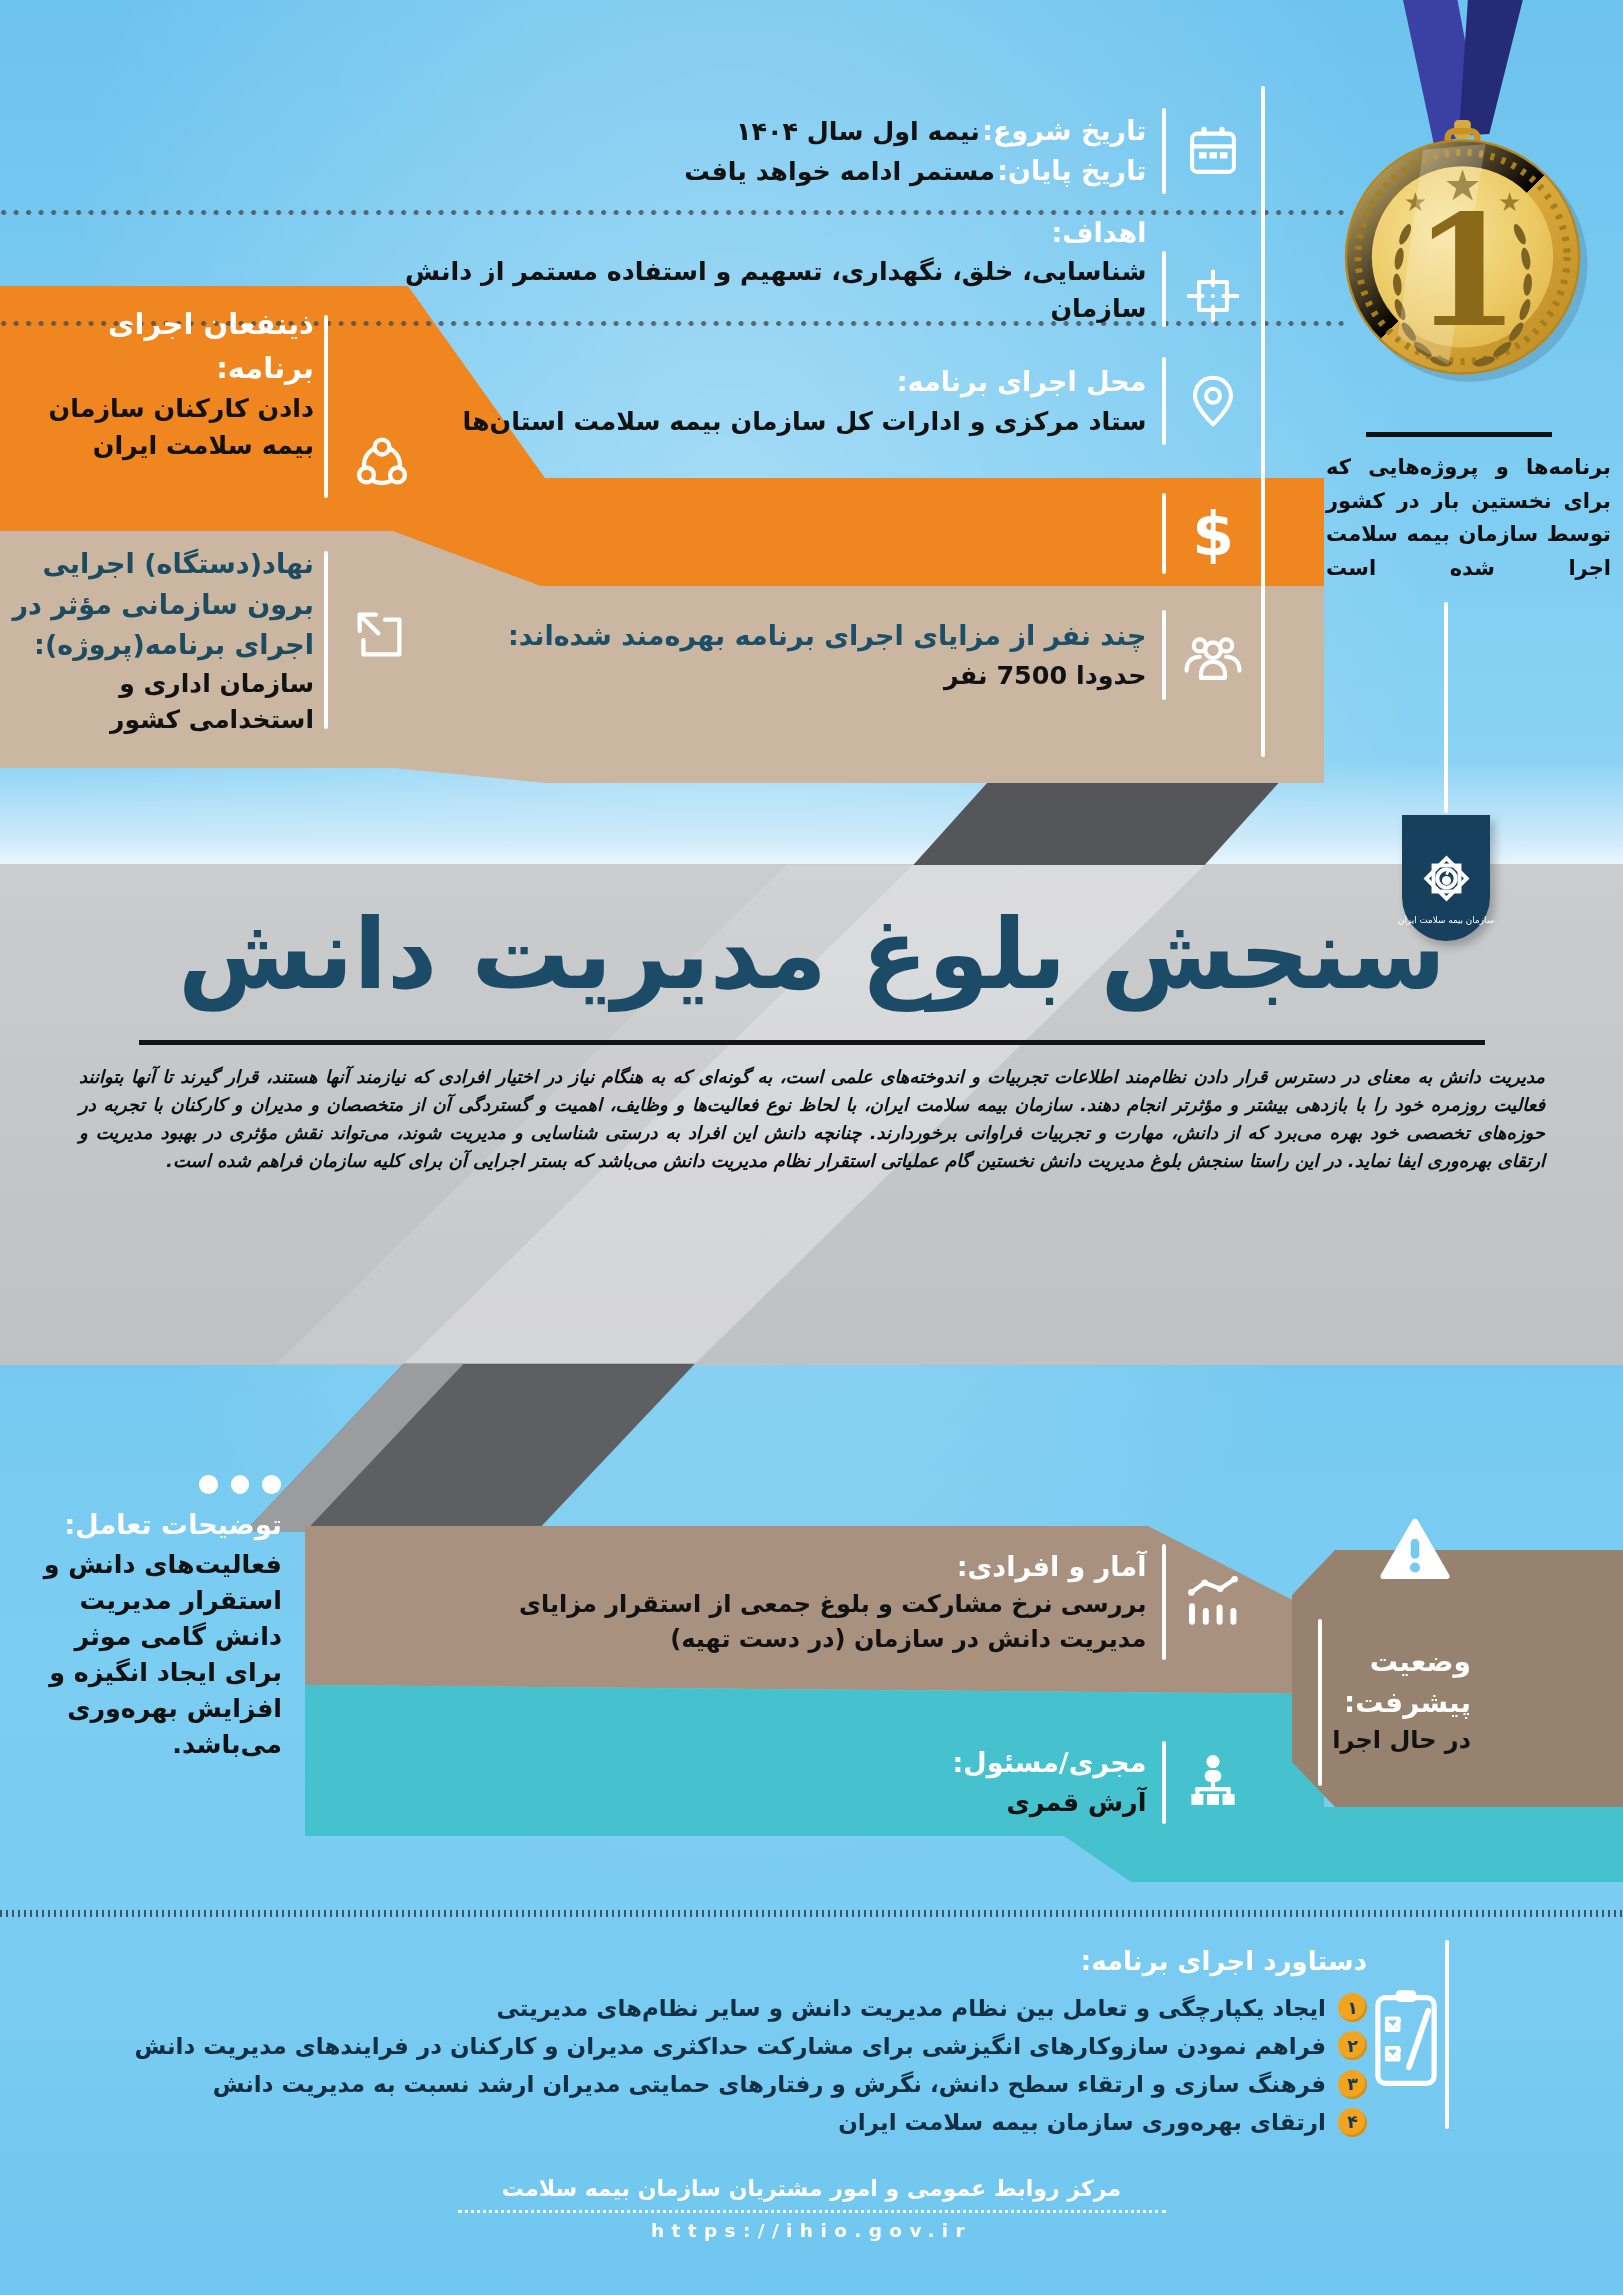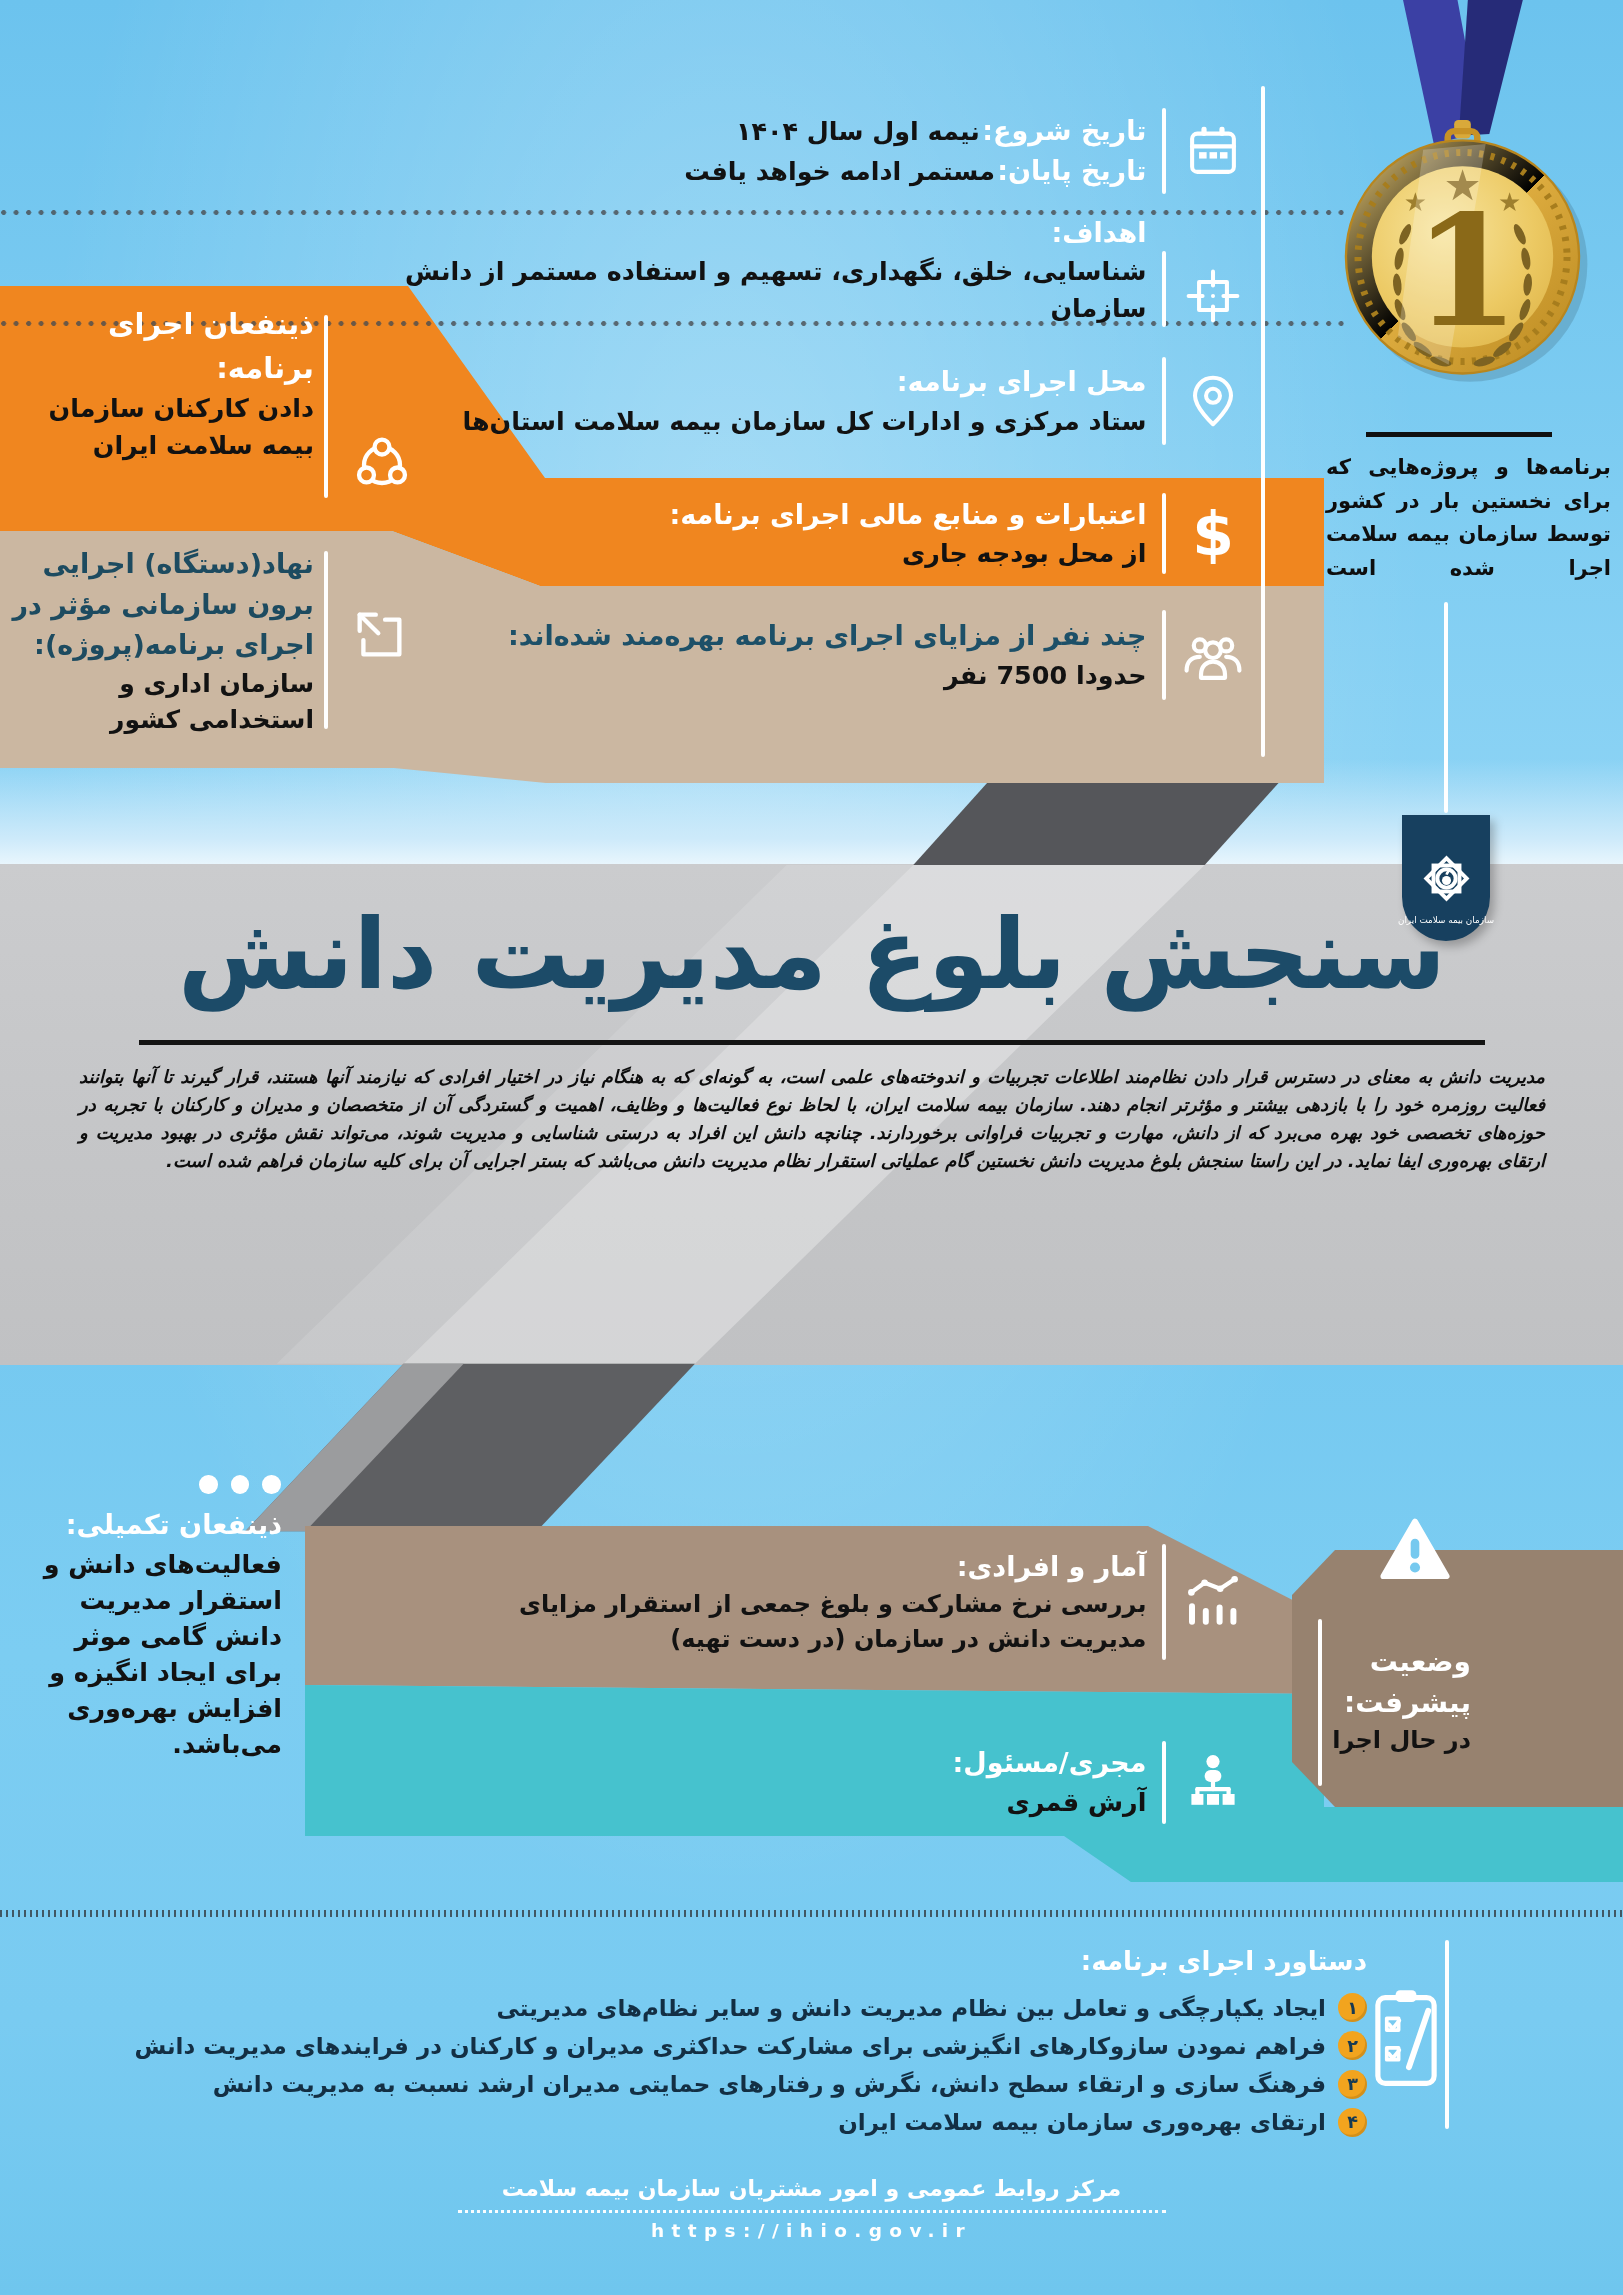--- a/index.html
+++ b/index.html
@@ -168,24 +168,20 @@
       <div class="lab">محل اجرای برنامه:</div>
       <div class="val" style="max-width:810px;">ستاد مرکزی و ادارات کل سازمان بیمه سلامت استان‌ها</div>
     </div>
   </div>
 
   <div class="irow" style="right:379px;top:485px;height:97px;">
     <span class="iconbox">
         <span class="dollar-glyph">$</span>
       </span>
     <span class="sbar" style="height:81px;"></span>
-    <div class="itext">
-      <div class="lab">اعتبارات و منابع مالی اجرای برنامه:</div>
-      <div class="val">از محل بودجه جاری</div>
-    </div>
   </div>
 
   <div class="irow" style="right:379px;top:602px;height:106px;">
     <span class="iconbox">
       <svg class="lineicon" width="60" height="60" viewBox="0 0 100 100">
         <circle cx="28" cy="34" r="10"></circle>
           <circle cx="72" cy="34" r="10"></circle>
         <path d="M6 76 c0-15 9-23 22-23"></path>
           <path d="M94 76 c0-15 -9-23 -22-23"></path>
         <circle cx="50" cy="42" r="13"></circle>
@@ -290,21 +286,21 @@
   <div class="title">سنجش بلوغ مدیریت دانش</div>
   <div class="title-rule"></div>
   <div class="para">مدیریت دانش به معنای در دسترس قرار دادن نظام‌مند اطلاعات تجربیات و اندوخته‌های علمی است، به گونه‌ای که به هنگام نیاز در اختیار افرادی که نیازمند آنها هستند، قرار گیرند تا آنها بتوانند فعالیت روزمره خود را با بازدهی بیشتر و مؤثرتر انجام دهند. سازمان بیمه سلامت ایران، با لحاظ نوع فعالیت‌ها و وظایف، اهمیت و گستردگی آن از متخصصان و مدیران و کارکنان با تجربه در حوزه‌های تخصصی خود بهره می‌برد که از دانش، مهارت و تجربیات فراوانی برخوردارند. چنانچه دانش این افراد به درستی شناسایی و مدیریت شوند، می‌تواند نقش مؤثری در بهبود مدیریت و ارتقای بهره‌وری ایفا نماید. در این راستا سنجش بلوغ مدیریت دانش نخستین گام عملیاتی استقرار نظام مدیریت دانش می‌باشد که بستر اجرایی آن برای کلیه سازمان فراهم شده است.</div>
 
   <div class="notes-dots">
       <i></i>
       <i></i>
       <i></i>
     </div>
   <div class="notes-text">
-    <div class="lab">ذینفعان تکمیلی:</div>
+    <div class="lab">توضیحات تعامل:</div>
     <div class="val">فعالیت‌های دانش و استقرار مدیریت دانش گامی موثر برای ایجاد انگیزه و افزایش بهره‌وری می‌باشد.</div>
   </div>
 
   <div class="irow" style="right:379px;top:1535px;height:134px;">
     <span class="iconbox">
       <svg class="lineicon" width="60" height="60" viewBox="0 0 100 100" stroke-width="6">
         <polyline points="14,34 36,18 62,28 86,12"></polyline>
         <circle cx="14" cy="34" r="5.5" fill="#fff" stroke="none"></circle>
         <circle cx="36" cy="18" r="5.5" fill="#fff" stroke="none"></circle>
         <circle cx="62" cy="28" r="5.5" fill="#fff" stroke="none"></circle>

